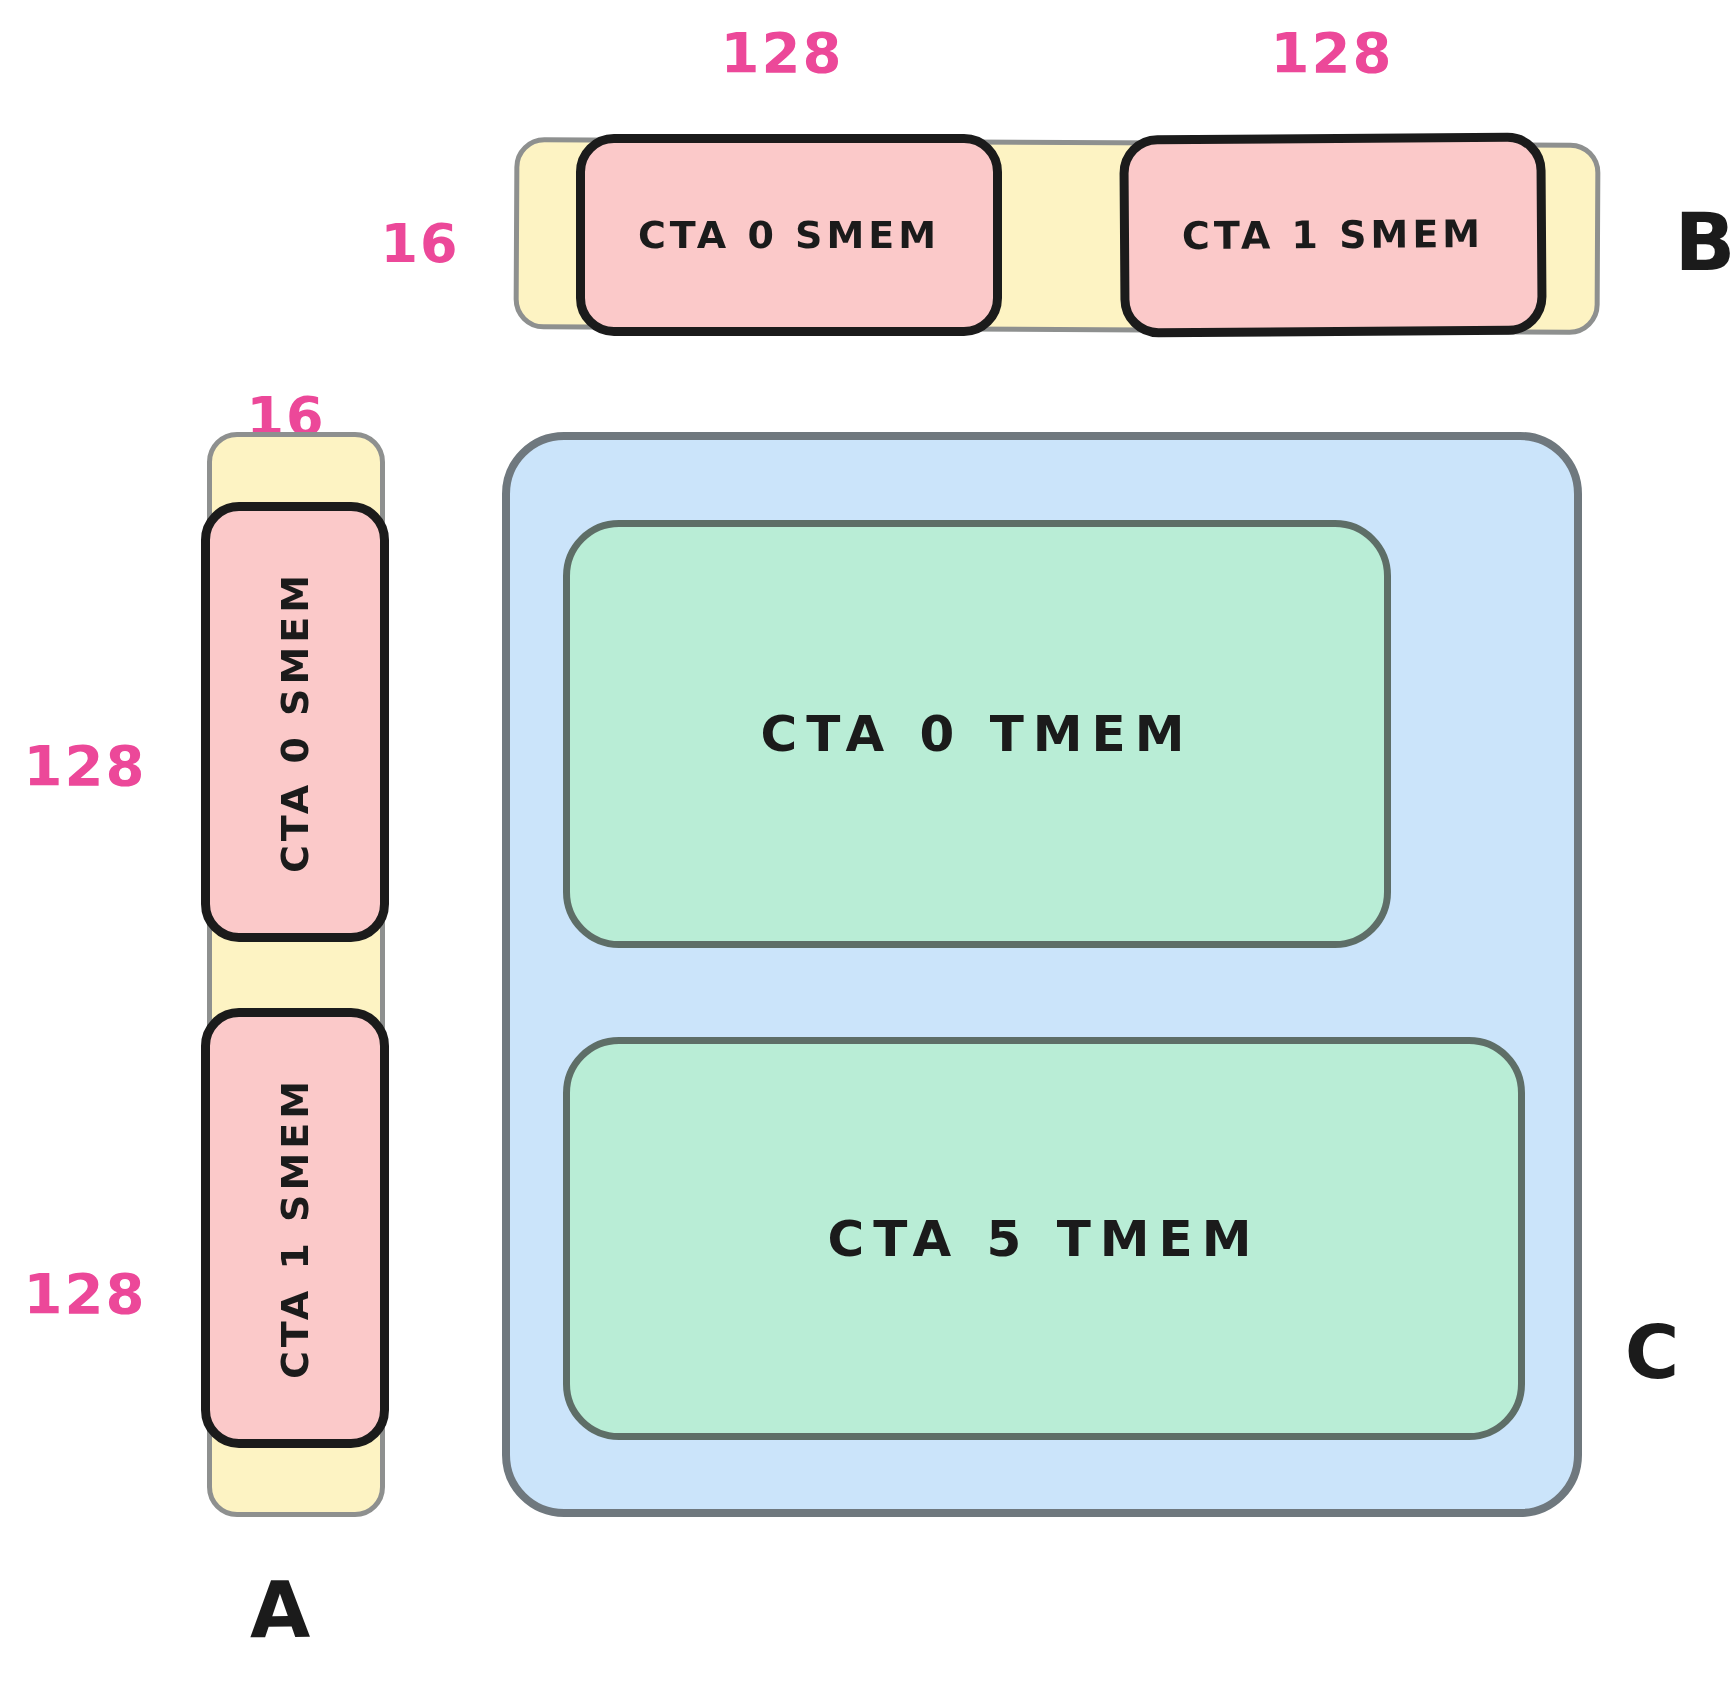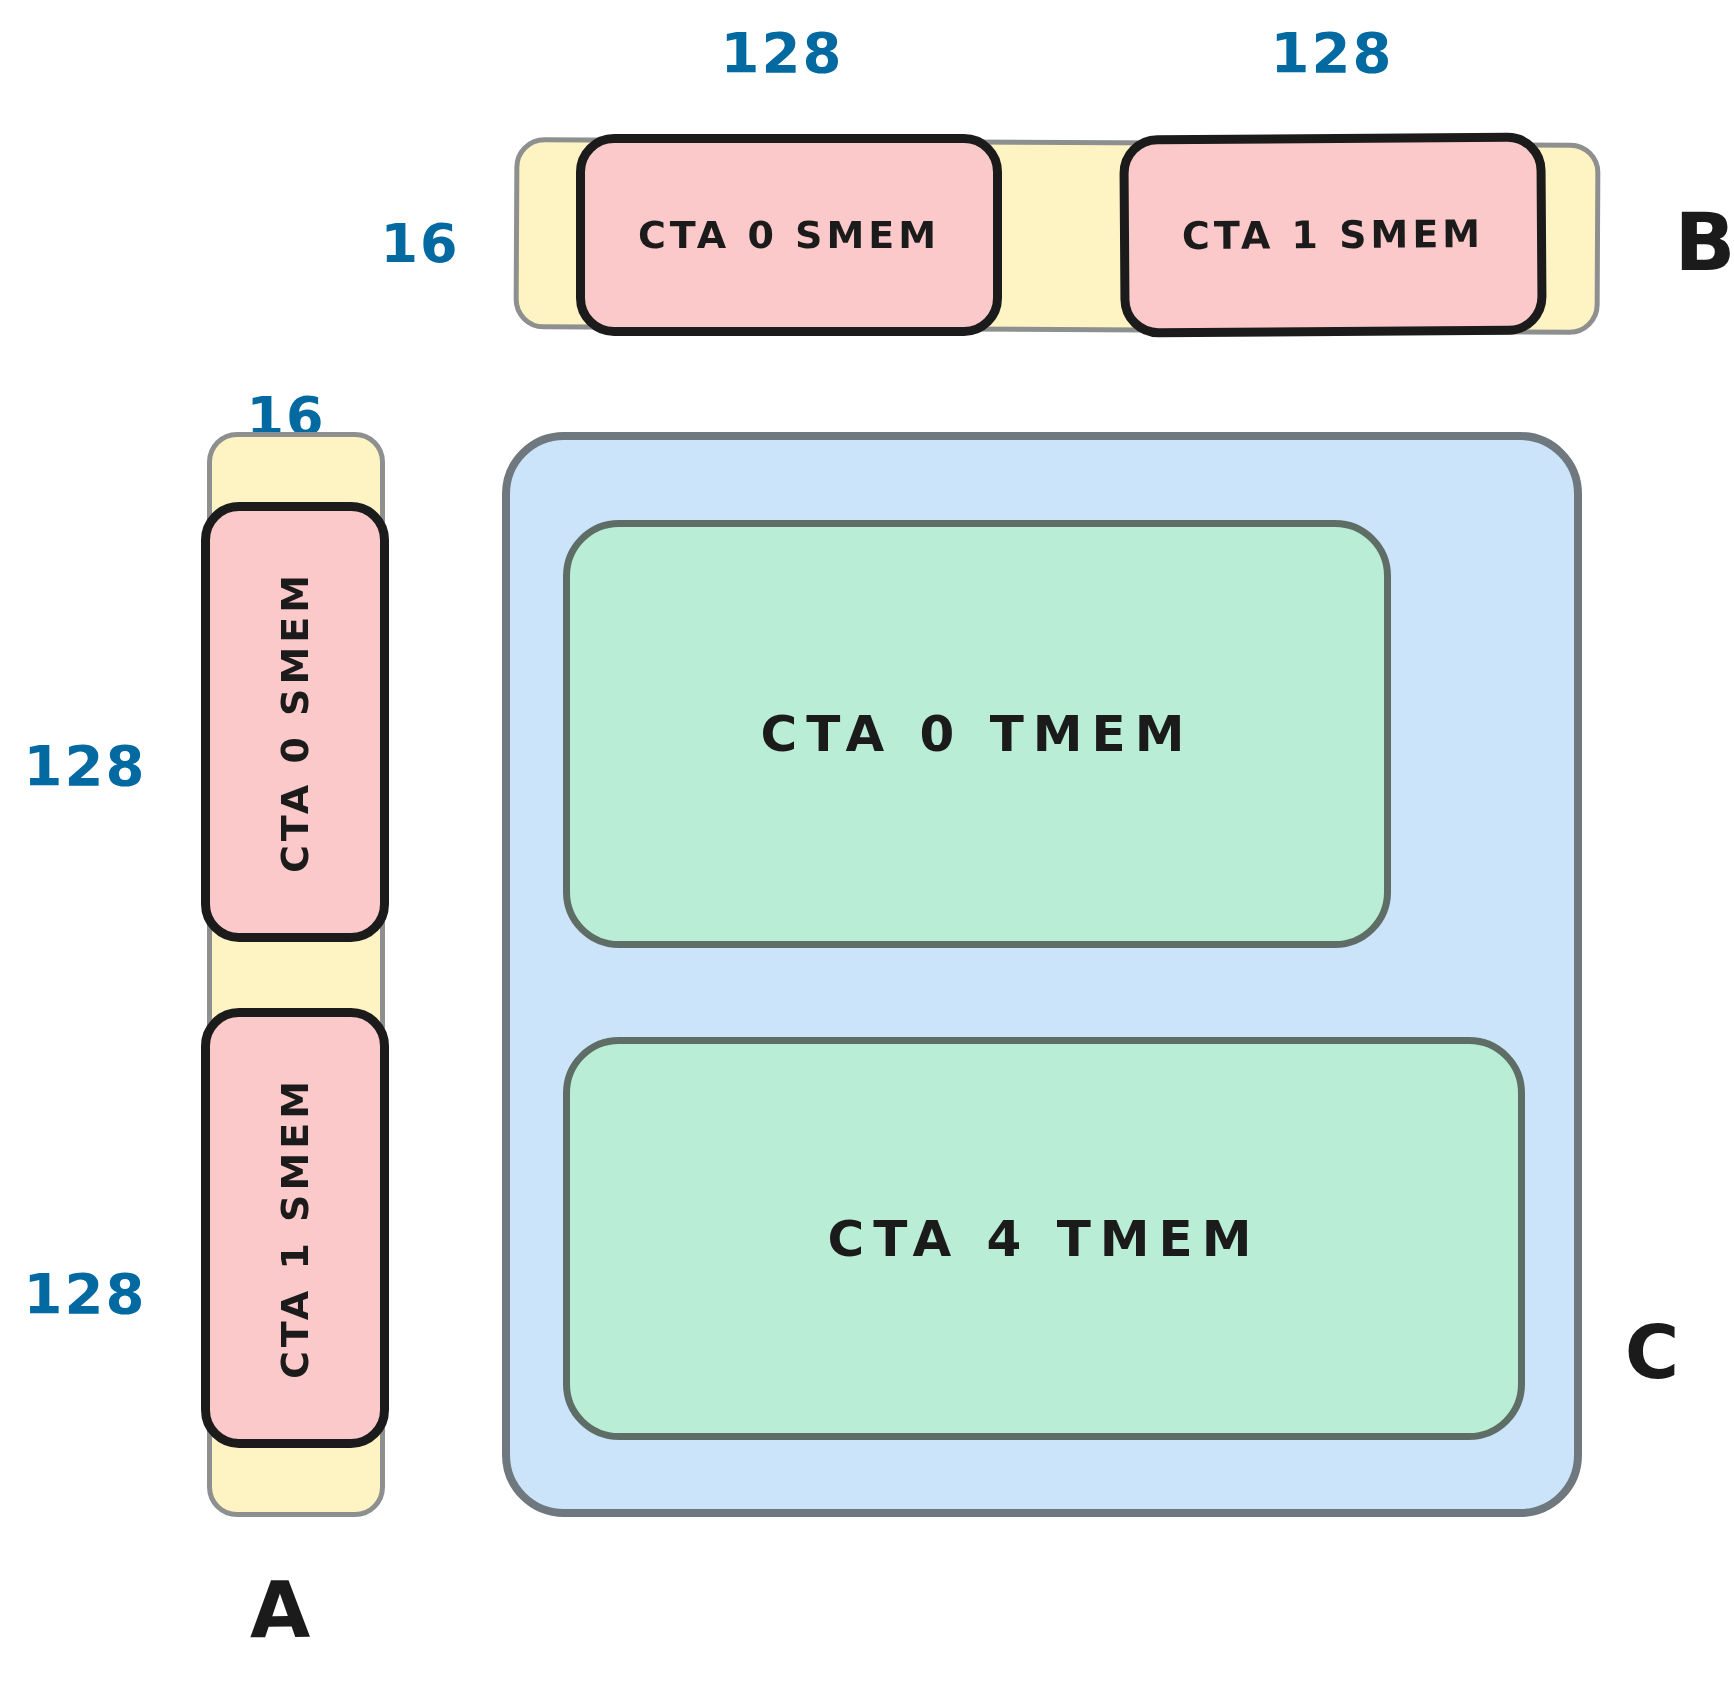--- a/index.html
+++ b/index.html
@@ -4,21 +4,21 @@
 <style>
   html,body{margin:0;padding:0;background:#ffffff;}
   .canvas{
     position:relative;width:1734px;height:1697px;background:#ffffff;overflow:hidden;
     font-family:"DejaVu Sans","Liberation Sans",sans-serif;color:#1b1b1b;
   }
   .abs{position:absolute;box-sizing:border-box;}
   .center{display:flex;align-items:center;justify-content:center;}
 
   
-  .dim{font-weight:700;font-size:54px;letter-spacing:2px;color:#0369a1;}
+  .dim{font-weight:700;font-size:54px;letter-spacing:2px;color:#ec4899;}
   .dim-128{font-size:56px;}
   .mat-name{font-weight:700;color:#1b1b1b;}
 
   
   .bar{
     background:var(--operand-fill,#fdf3c3);
     border:5px solid var(--stroke-gray,#8e908f);
     border-radius:30px;
   }
   
@@ -91,19 +91,19 @@
     <div class="abs center mat-name tilt-a" style="left:225px;top:1566px;width:110px;height:88px;font-size:78px;">A</div>
   </div>
 
   <div>
     <div class="abs acc" style="left:502px;top:432px;width:1080px;height:1085px;"></div>
 
     <div class="abs tmem center" style="left:563px;top:520px;width:828px;height:428px;">
       <span class="tmem-text">CTA 0 TMEM</span>
     </div>
     <div class="abs tmem center" style="left:563px;top:1037px;width:962px;height:403px;">
-      <span class="tmem-text">CTA 4 TMEM</span>
+      <span class="tmem-text">CTA 5 TMEM</span>
     </div>
 
     <div class="abs center mat-name tilt-b" style="left:1600px;top:1308px;width:104px;height:88px;font-size:74px;">C</div>
   </div>
 
 </div>
 
 </body></html>

